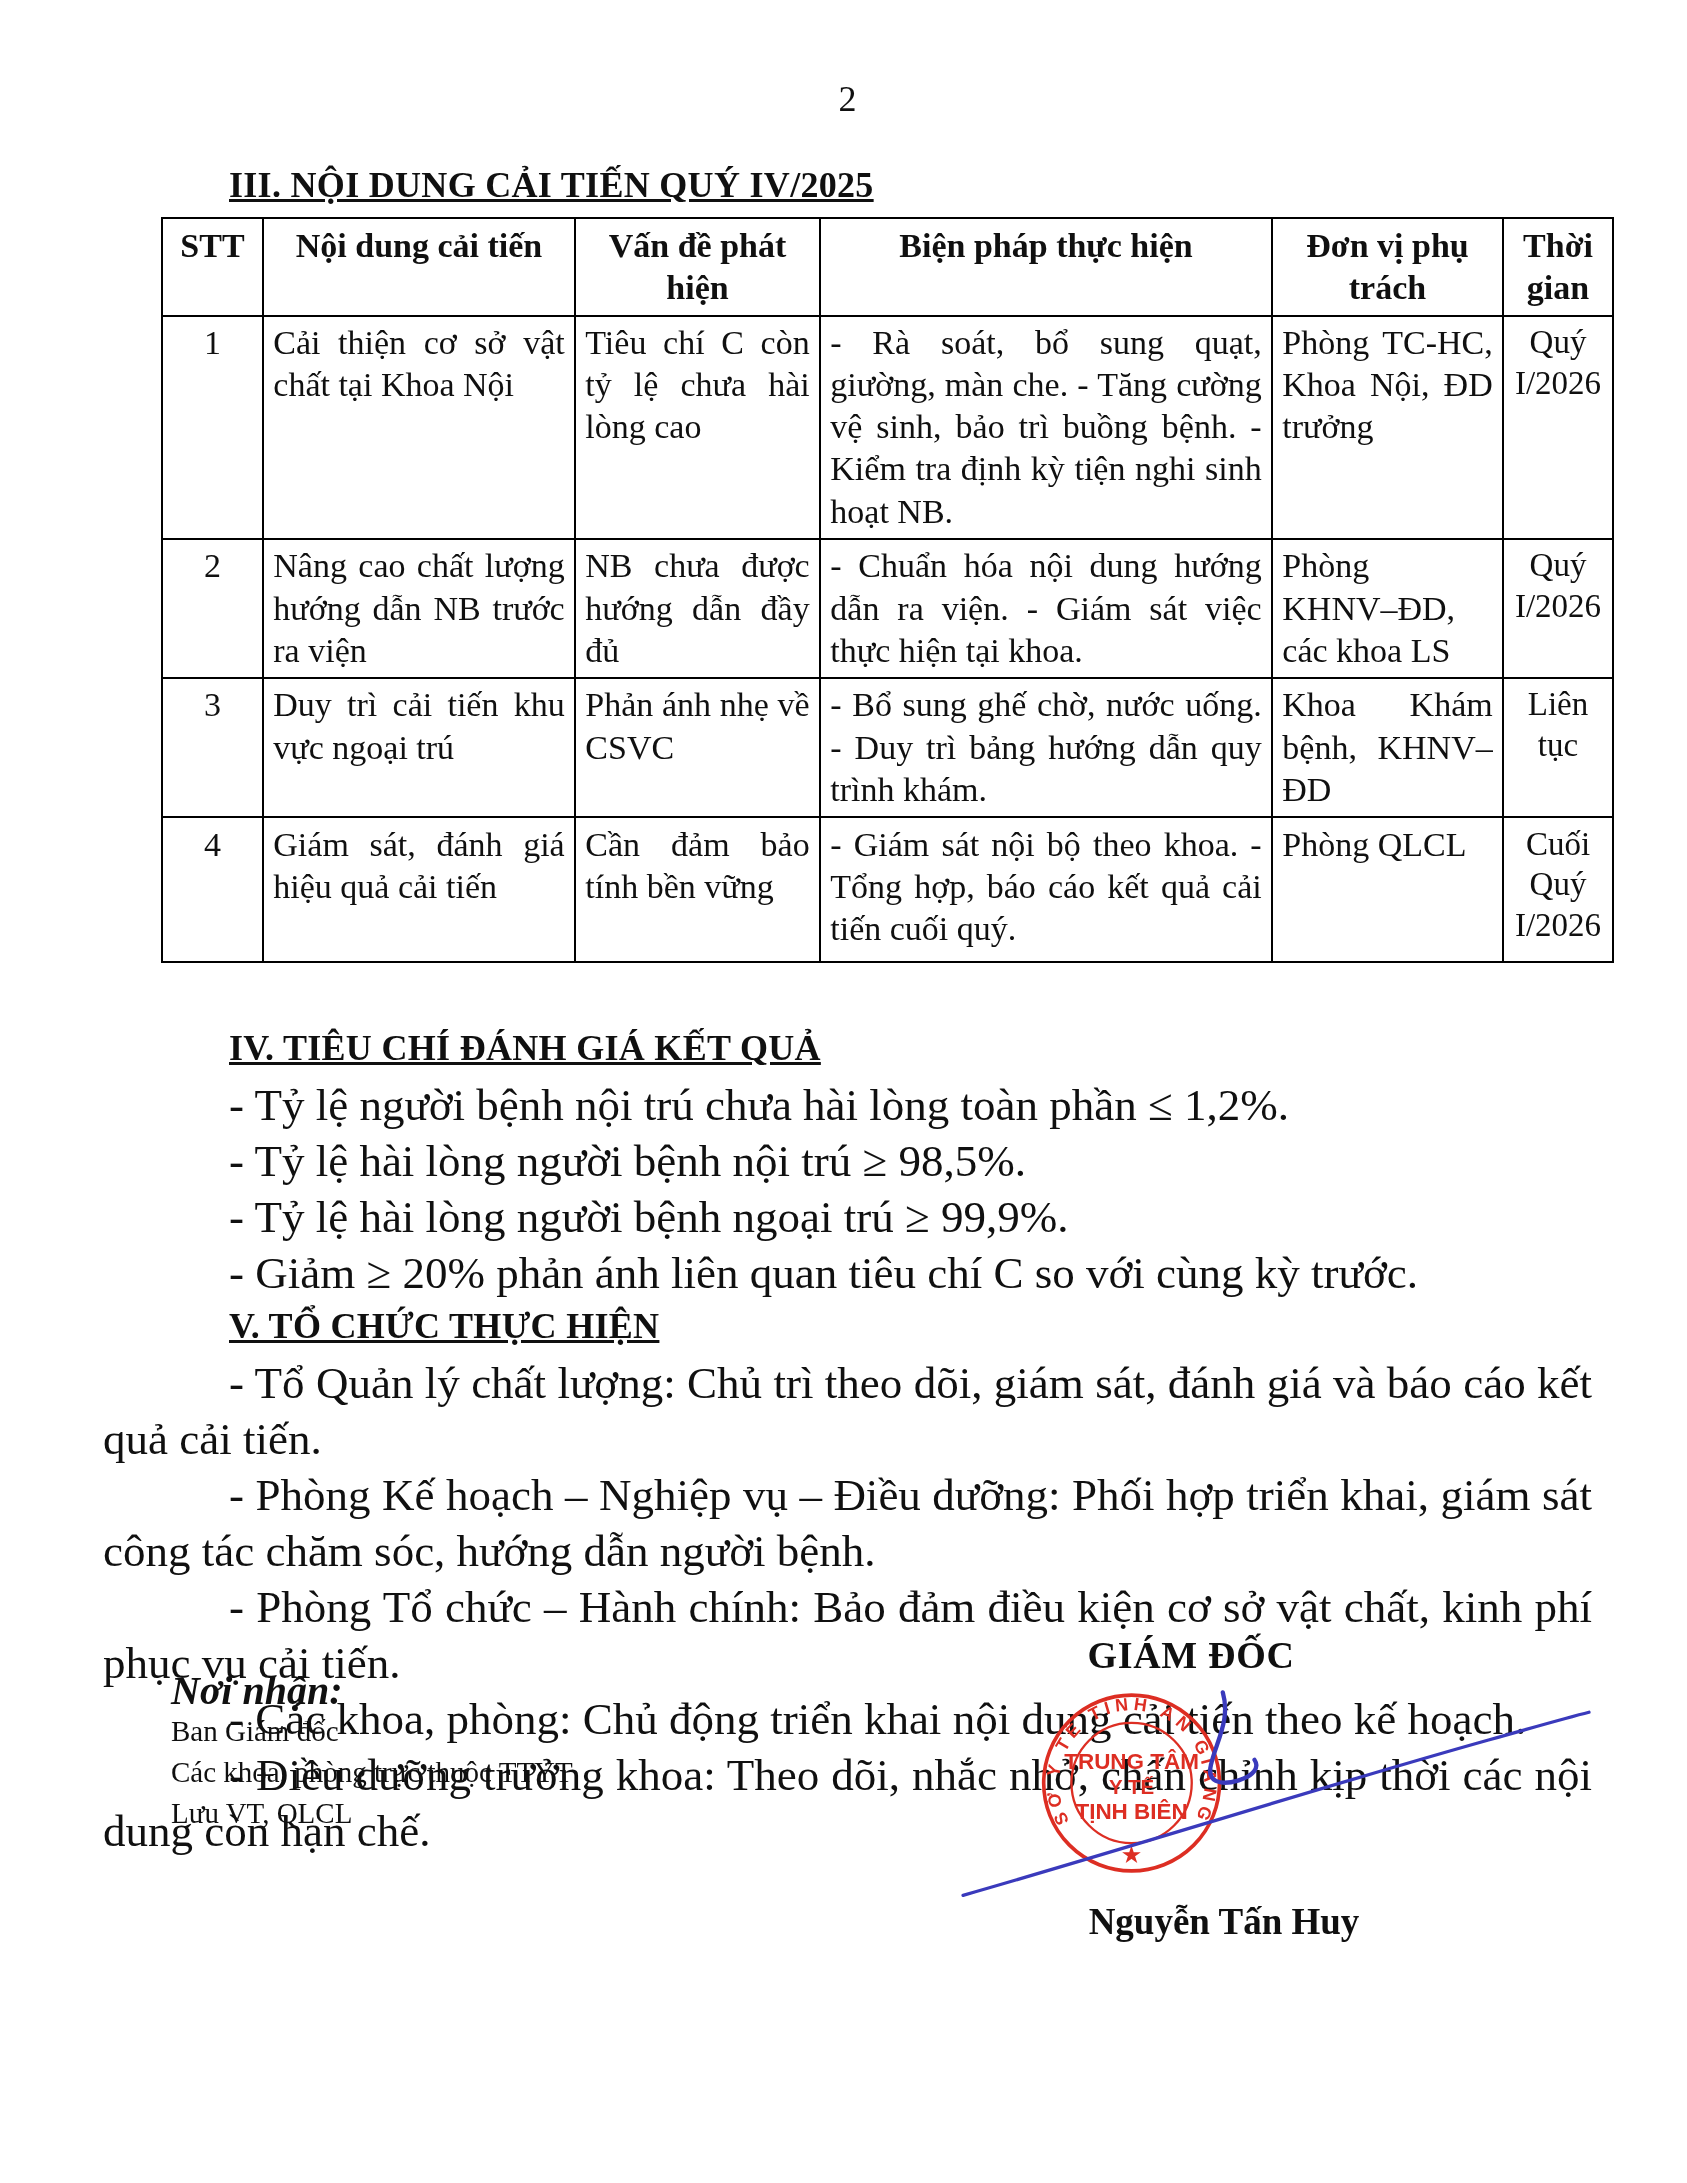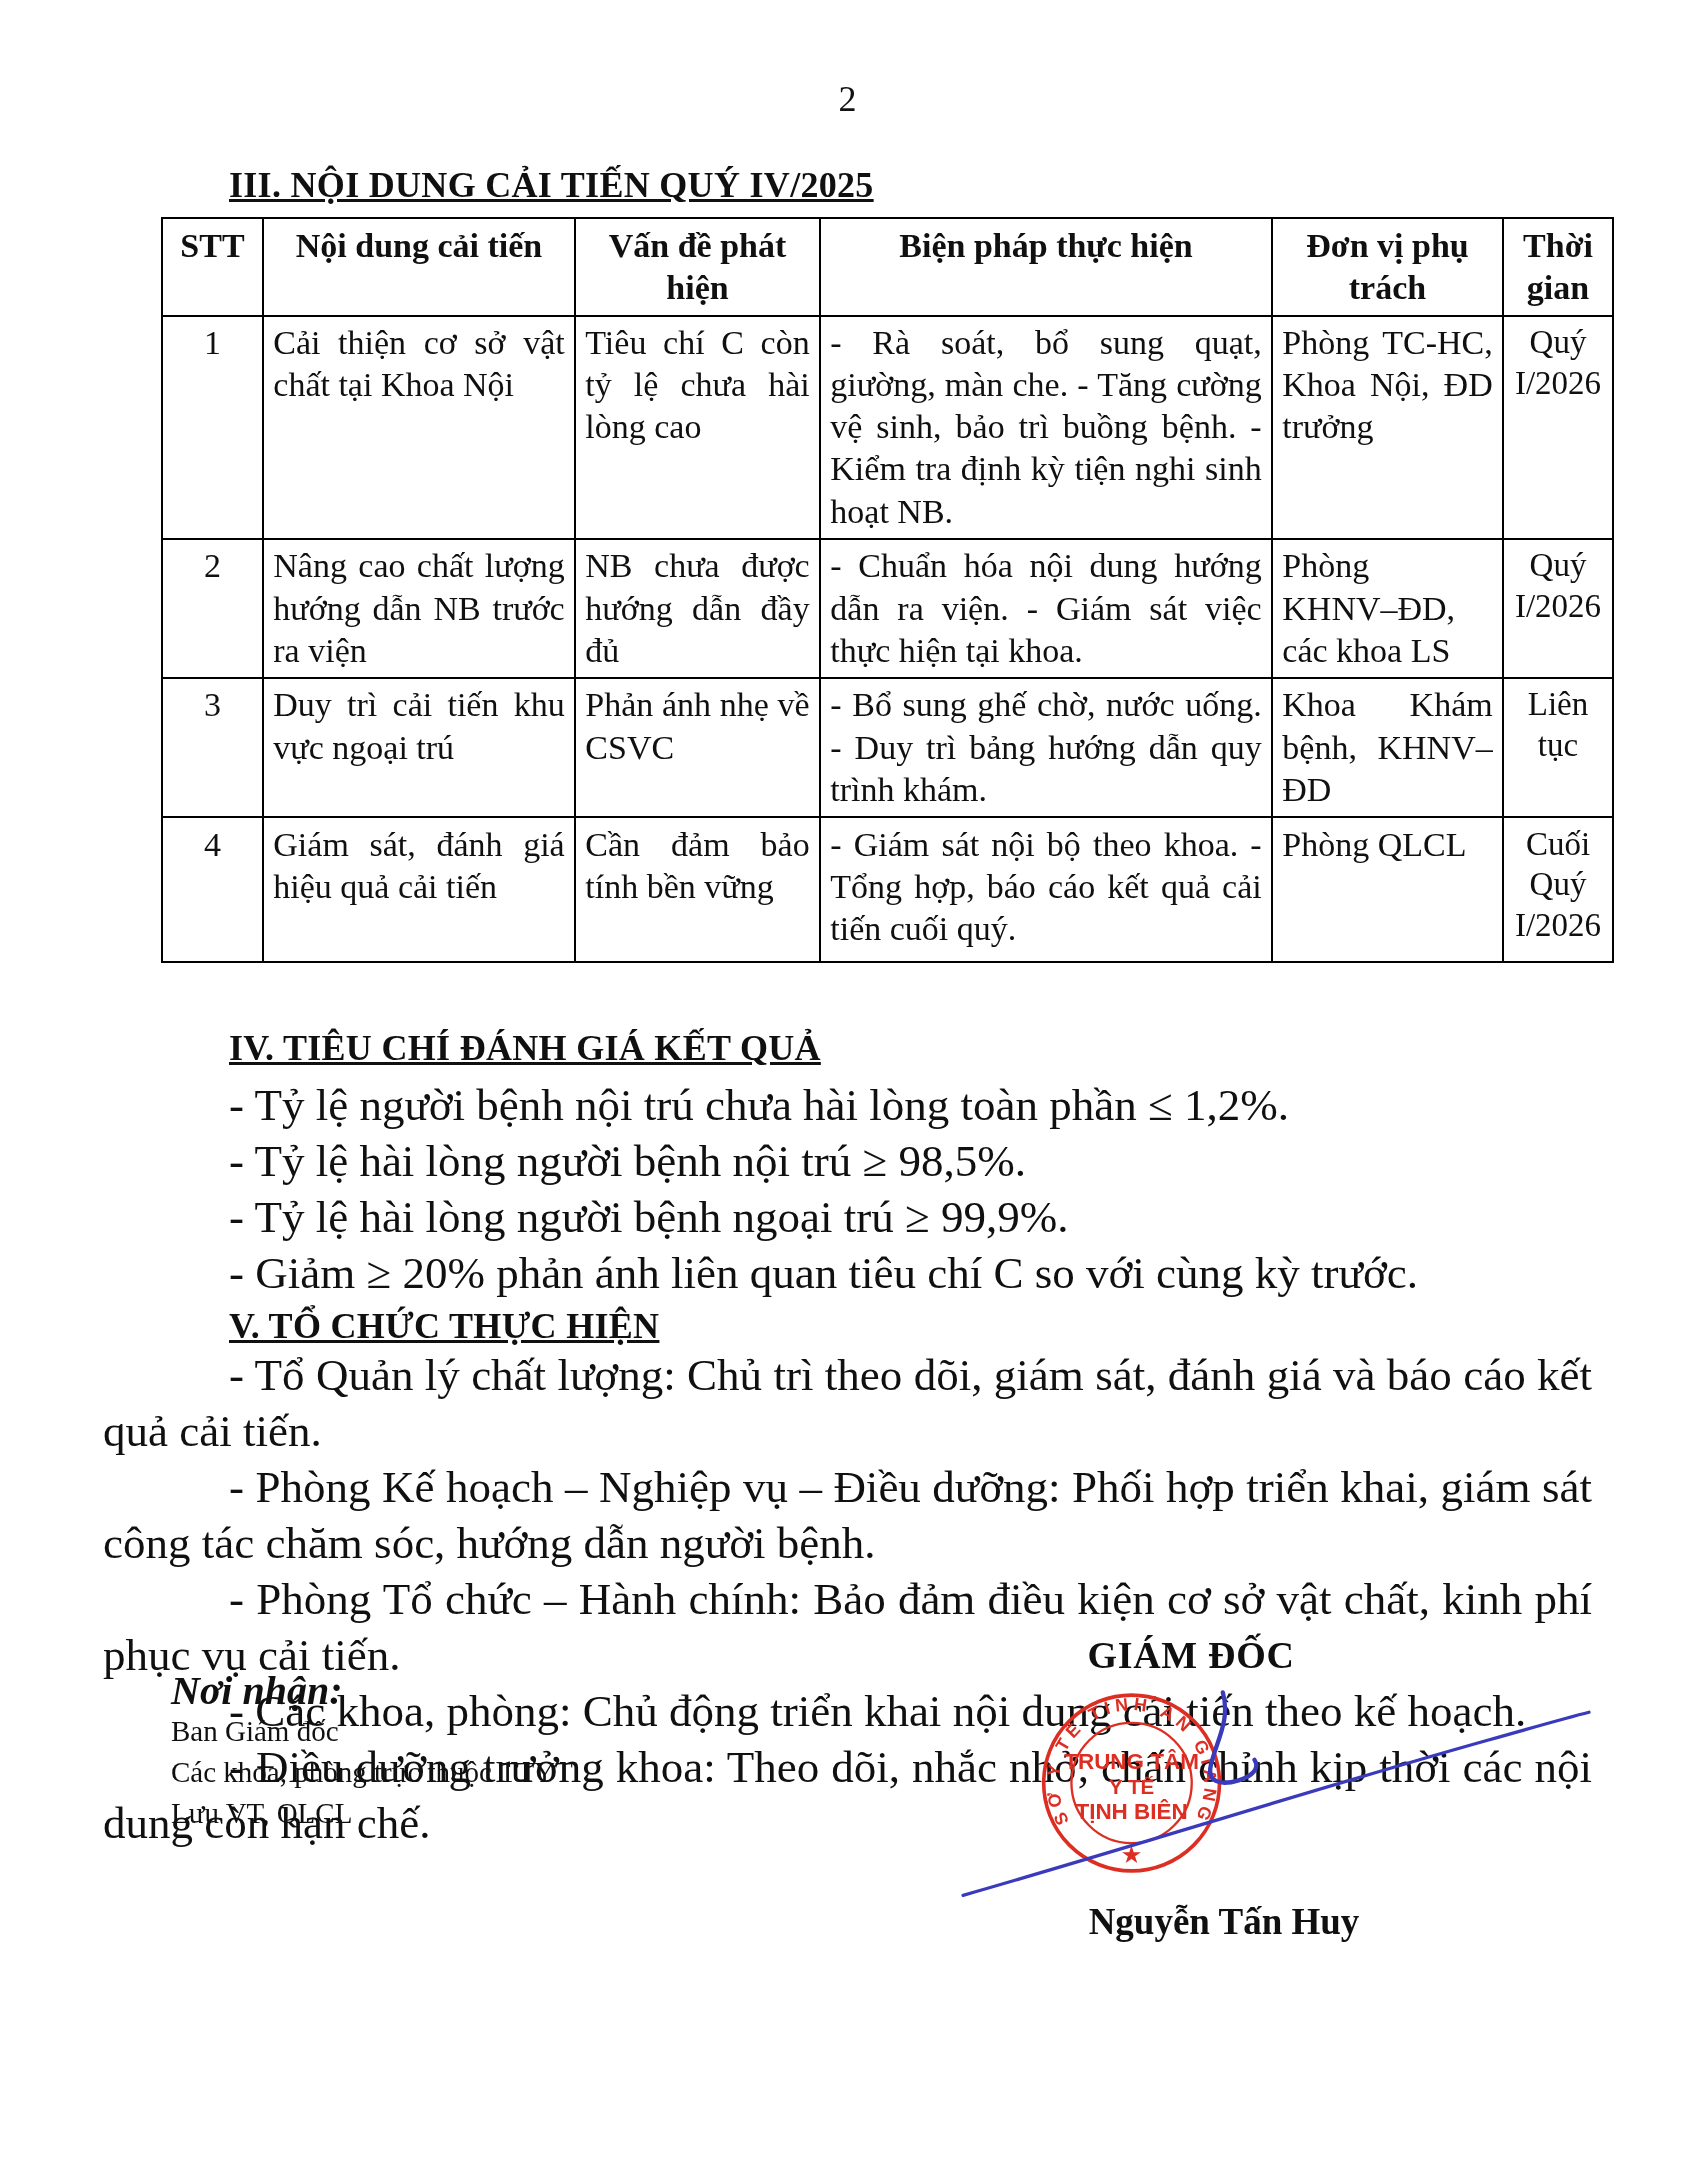--- a/index.html
+++ b/index.html
@@ -14,21 +14,21 @@
   .content { position:absolute; left:103px; top:78px; width:1489px; }
   .page-number { text-align:center; font-size:36px; margin:0 0 44px 0; }
 
   .sec-title {
     font-size:36px; font-weight:bold; margin:0; padding-left:126px;
     letter-spacing:0.3px;
     text-decoration:underline;
   }
   .sec3-title { margin-bottom:10.6px; }
   .sec4-title { margin-top:64px; margin-bottom:8px; }
-  .sec5-title { margin-top:4px; }
+  .sec5-title { margin-top:4px; margin-bottom:8px; }
 
   table.improve {
     border-collapse:collapse; table-layout:fixed;
     width:1452px; margin-left:58px;
     font-size:34px;
   }
   table.improve th, table.improve td {
     border:2.6px solid #000;
     vertical-align:top;
     padding:5.3px 9.3px;

